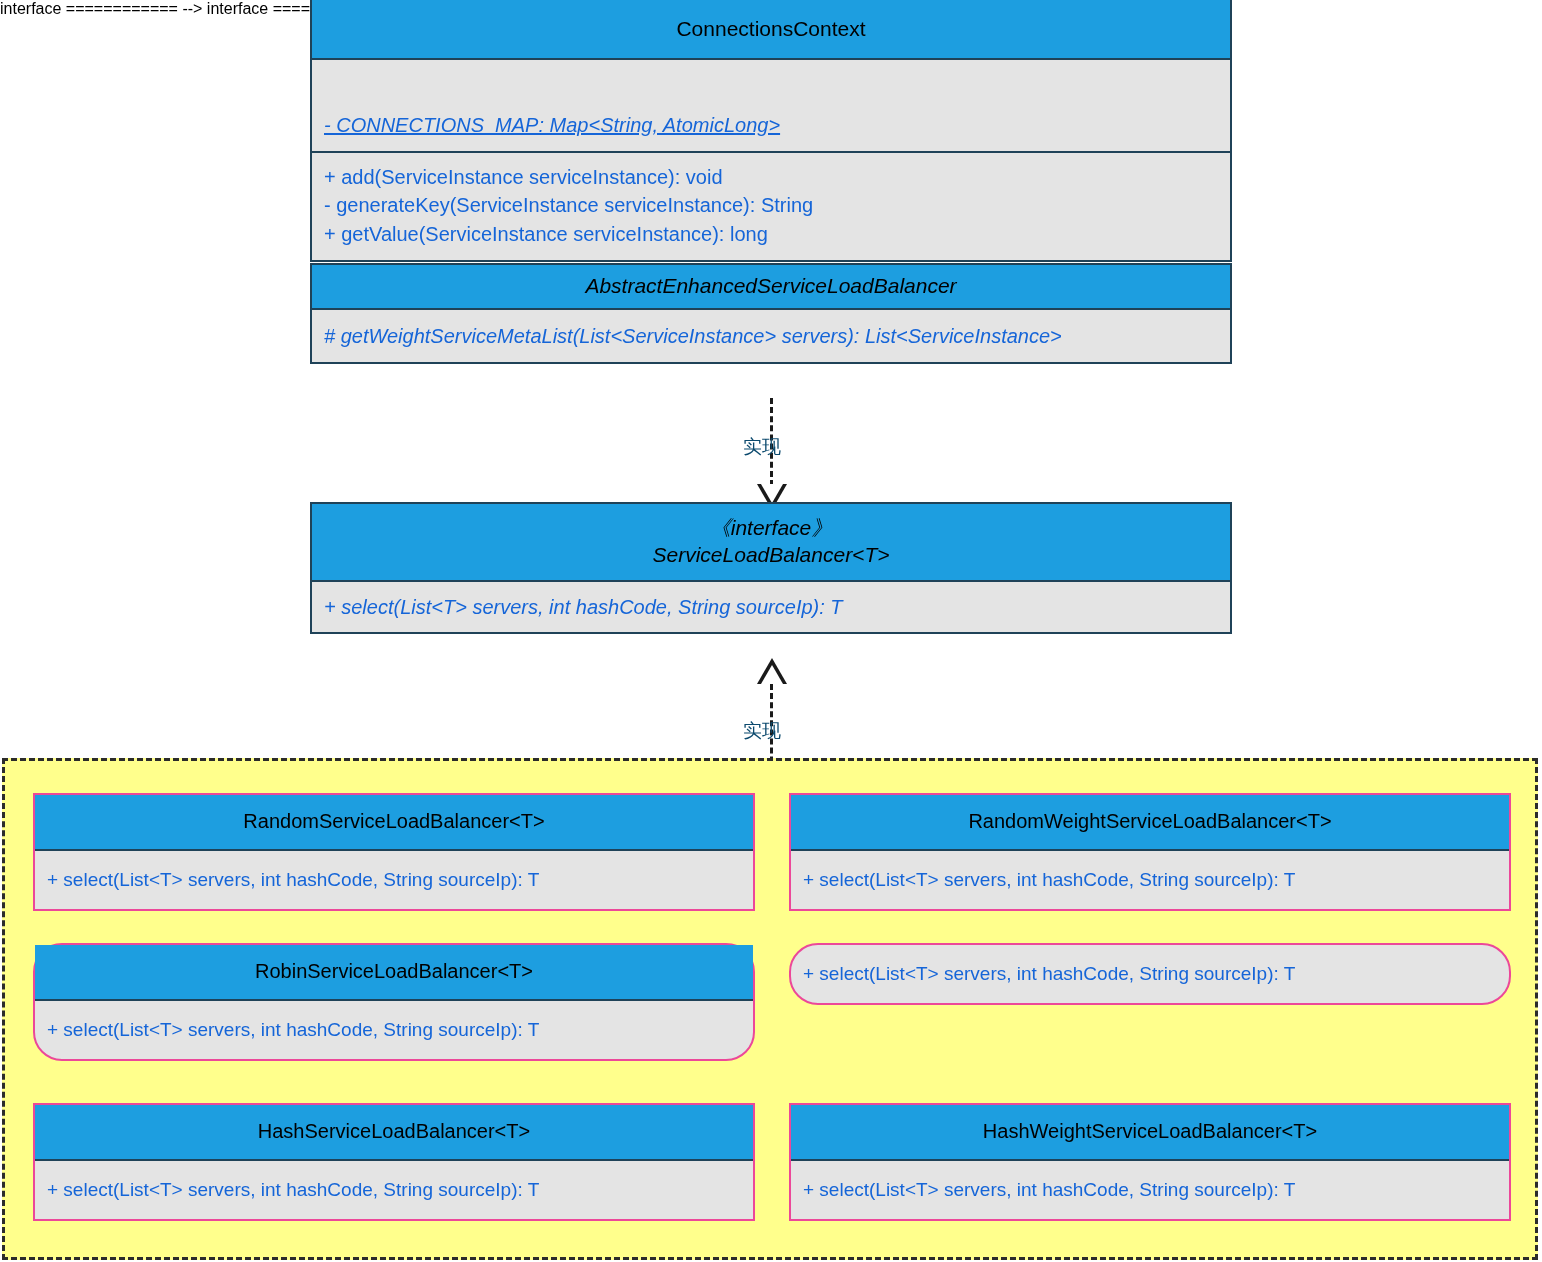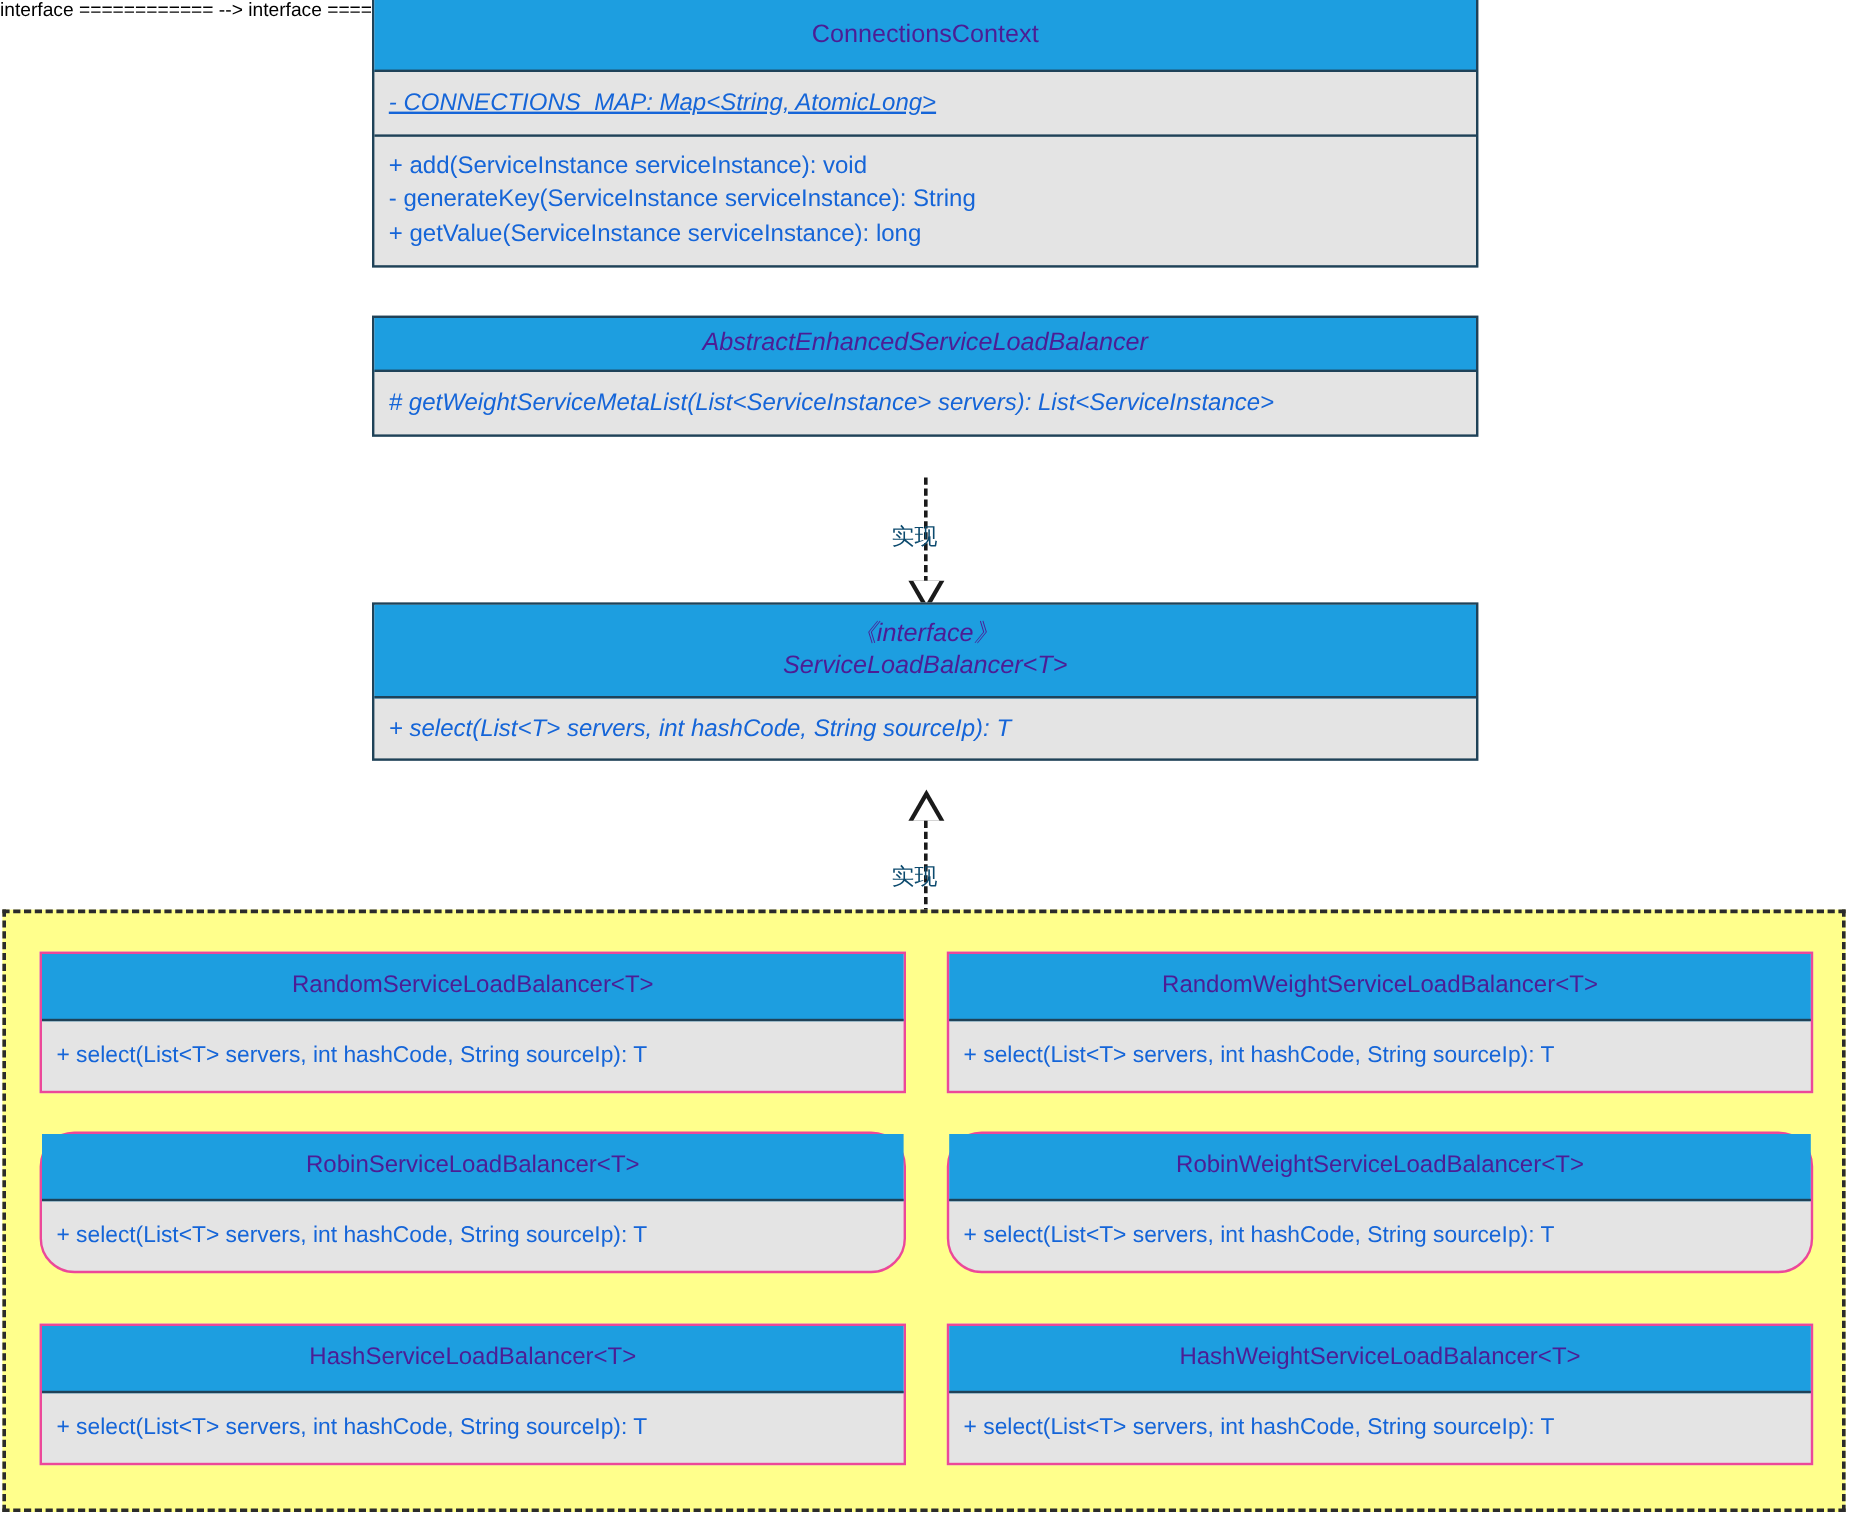--- a/index.html
+++ b/index.html
@@ -17,21 +17,21 @@
 
   
   .uml-box {
     position: absolute;
     box-sizing: border-box;
     border: 2px solid #1f4258;
     background: #e4e4e4;
   }
   .uml-header {
     background: #1d9ee0;
-    color: #4c1d95;
+    color: #000000;
     text-align: left;
     border-bottom: 2px solid #1f4258;
     box-sizing: border-box;
     display: flex;
     flex-direction: column;
     align-items: center;
     justify-content: center;
     line-height: 1.28;
   }
   .uml-compartment {
@@ -47,21 +47,21 @@
     white-space: nowrap;
   }
   .italic { font-style: italic; }
   .underline { text-decoration: underline; }
 
   
   #box-connections-context {
     left: 310px; top: -2px; width: 922px;
   }
   #box-connections-context .uml-header { height: 60px; font-size: 21px; }
-  #box-connections-context .compartment-attrs { height: 52px; font-size: 20px; padding-top: 12px; }
+  #box-connections-context .compartment-attrs { height: 52px; font-size: 20px; padding-top: 12px; margin-top: 39px; }
   #box-connections-context .compartment-ops  { font-size: 20px; padding-top: 10px; padding-bottom: 12px; }
 
   #box-abstract-balancer {
     left: 310px; top: 263px; width: 922px;
   }
   #box-abstract-balancer .uml-header { height: 45px; font-size: 21px; }
   #box-abstract-balancer .compartment-ops { height: 52px; font-size: 20px; padding-top: 12px; }
 
   #box-interface-balancer {
     left: 310px; top: 502px; width: 922px;
@@ -222,23 +222,20 @@
   <div class="impl-box uml-box impl-col-left impl-row-1">
     <div class="uml-header">
       <span>RobinServiceLoadBalancer&lt;T&gt;</span>
     </div>
     <div class="uml-compartment compartment-ops">
       <div class="member">+ select(List&lt;T&gt; servers, int hashCode, String sourceIp): T</div>
     </div>
   </div>
 
   <div class="impl-box uml-box impl-col-right impl-row-1">
-    <div class="uml-header">
-      <span>RobinWeightServiceLoadBalancer&lt;T&gt;</span>
-    </div>
     <div class="uml-compartment compartment-ops">
       <div class="member">+ select(List&lt;T&gt; servers, int hashCode, String sourceIp): T</div>
     </div>
   </div>
 
   <div class="impl-box uml-box impl-col-left impl-row-2">
     <div class="uml-header">
       <span>HashServiceLoadBalancer&lt;T&gt;</span>
     </div>
     <div class="uml-compartment compartment-ops">

